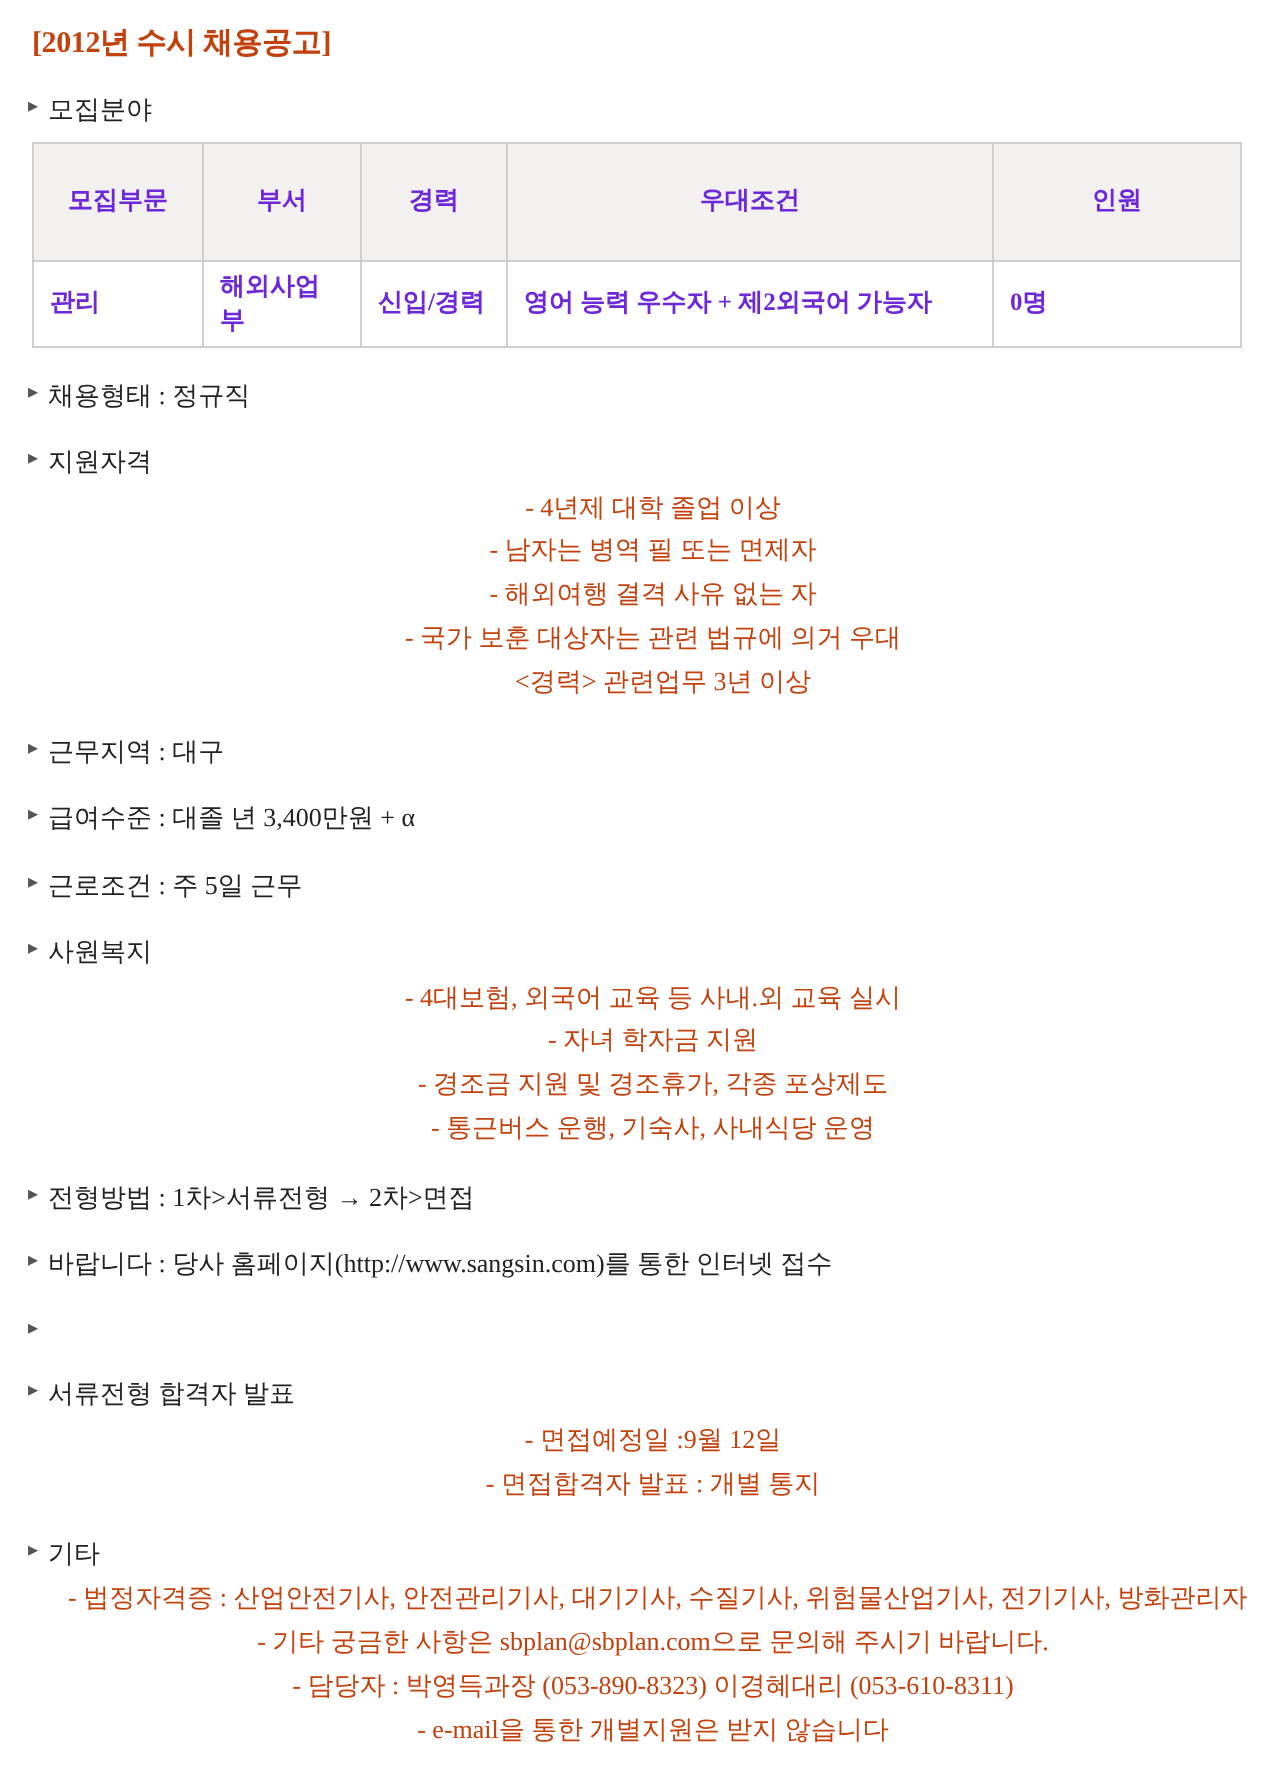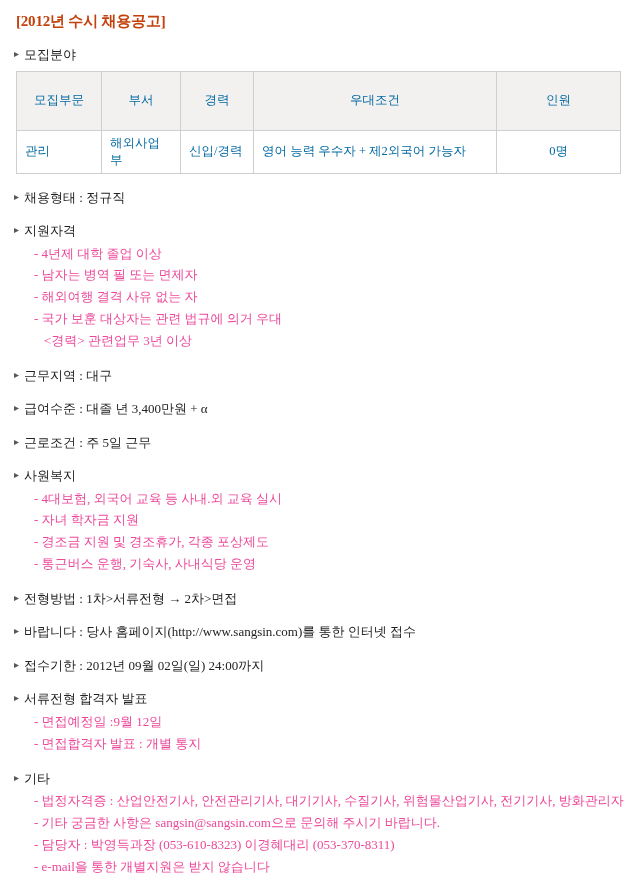--- a/index.html
+++ b/index.html
@@ -50,54 +50,54 @@
     white-space: nowrap;
   }
   .sub-list {
     list-style: none;
     margin: 0;
     padding: 0 0 0 20px;
   }
   .sub-list li {
     font-size: 13px;
     line-height: 1.68;
-    color: #ec4899;
+    color: #c2410c;
     white-space: nowrap;
+    text-align: center;
   }
   .sub-list li.nodash {
     padding-left: 10px;
   }
   
   table.recruit {
     border-collapse: collapse;
     width: 589px;
     margin: 6px 0 4px 2px;
     table-layout: fixed;
   }
   table.recruit th,
   table.recruit td {
     border: 1px solid #cfcfcf;
     font-size: 12.5px;
-    font-weight: normal;
-    color: #0369a1;
+    font-weight: bold;
+    color: #6d28d9;
   }
   table.recruit thead th {
     background: #f2f1f0;
     height: 56px;
     text-align: center;
     vertical-align: middle;
   }
   table.recruit tbody td {
     height: 30px;
     padding: 4px 8px;
     vertical-align: middle;
     background: #ffffff;
   }
   table.recruit tbody td.center {
-    text-align: center;
   }
   .col-0 { width: 82px; }
   .col-1 { width: 76px; }
   .col-2 { width: 70px; }
   .col-3 { width: 240px; }
   .col-4 { width: 121px; }
 </style>
 </head>
 <body>
 
@@ -198,21 +198,20 @@
   <div class="section">
     <div class="section-head">
       <span class="bullet">▸</span>
       <span class="label">바랍니다 : 당사 홈페이지(http://www.sangsin.com)를 통한 인터넷 접수</span>
     </div>
   </div>
 
   <div class="section">
     <div class="section-head">
       <span class="bullet">▸</span>
-      <span class="label">접수기한 : 2012년 09월 02일(일) 24:00까지</span>
     </div>
   </div>
 
   <div class="section">
     <div class="section-head">
       <span class="bullet">▸</span>
       <span class="label">서류전형 합격자 발표</span>
     </div>
     <ul class="sub-list">
       <li>- 면접예정일 :9월 12일</li>
@@ -220,19 +219,19 @@
     </ul>
   </div>
 
   <div class="section">
     <div class="section-head">
       <span class="bullet">▸</span>
       <span class="label">기타</span>
     </div>
     <ul class="sub-list">
       <li>- 법정자격증 : 산업안전기사, 안전관리기사, 대기기사, 수질기사, 위험물산업기사, 전기기사, 방화관리자</li>
-      <li>- 기타 궁금한 사항은 sangsin@sangsin.com으로 문의해 주시기 바랍니다.</li>
-      <li>- 담당자 : 박영득과장 (053-610-8323) 이경혜대리 (053-370-8311)</li>
+      <li>- 기타 궁금한 사항은 sbplan@sbplan.com으로 문의해 주시기 바랍니다.</li>
+      <li>- 담당자 : 박영득과장 (053-890-8323) 이경혜대리 (053-610-8311)</li>
       <li>- e-mail을 통한 개별지원은 받지 않습니다</li>
     </ul>
   </div>
 
 </div>
 
 </body></html>

